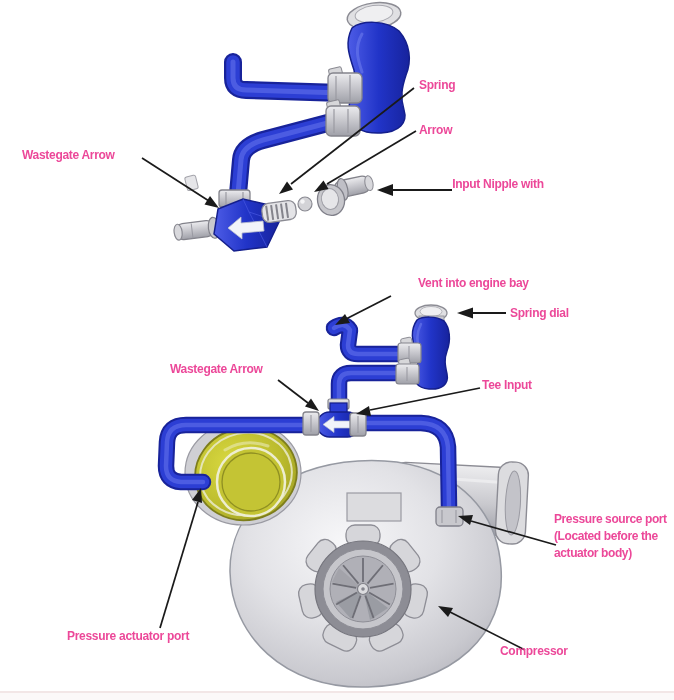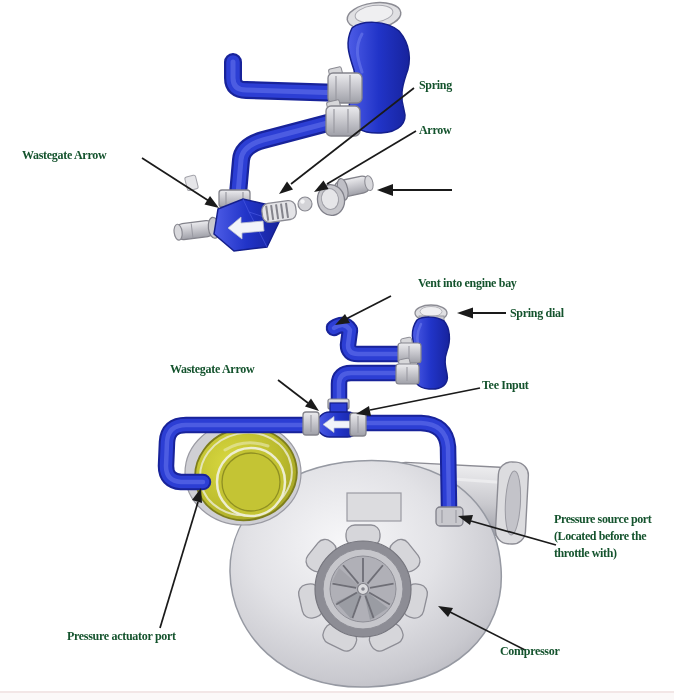--- a/index.html
+++ b/index.html
@@ -1,20 +1,20 @@
 <!DOCTYPE html>
 <html><head>
 <meta charset="utf-8">
 <style>
   html,body{margin:0;padding:0;background:#ffffff;}
   #screen{position:relative;width:674px;height:700px;background:#ffffff;overflow:hidden;
           font-family:"Liberation Sans",sans-serif;}
   svg{position:absolute;left:0;display:block;}
-  .lbl{position:absolute;font-weight:bold;font-size:12px;line-height:15px;color:#14532d;
-       letter-spacing:-0.3px;white-space:nowrap;font-family:Liberation Serif, serif;}
+  .lbl{position:absolute;font-weight:bold;font-size:12px;line-height:15px;color:#ec4899;
+       letter-spacing:-0.3px;white-space:nowrap;}
   .lbl.center{text-align:center;}
   .lbl .ln{display:block;}
   #pressure-label{line-height:17px;font-size:12px;letter-spacing:-0.4px;}
   #bottom-divider{position:absolute;left:0;top:691px;width:674px;height:2px;background:#f2e6e6;}
   #bottom-strip{position:absolute;left:0;top:693px;width:674px;height:7px;background:#fbf8f8;}
 </style>
 </head>
 <body>
 
 <div id="screen">
@@ -289,29 +289,30 @@
           <line x1="525" y1="390" x2="450" y2="352"></line>
           <polygon points="438,346 453,348 448,357" stroke="none"></polygon>
         </g>
     </g>
   </svg>
 
   <div class="lbl" style="left:22px;top:148px">Wastegate Arrow</div>
   <div class="lbl" style="left:419px;top:78px">Spring</div>
   <div class="lbl" style="left:419px;top:123px">Arrow</div>
   <div class="lbl center" style="left:437px;top:177px;width:122px;line-height:15.5px">
+    <span class="ln">Input Nipple with</span>
   </div>
 
   <div class="lbl" style="left:418px;top:276px">Vent into engine bay</div>
   <div class="lbl" style="left:510px;top:306px">Spring dial</div>
   <div class="lbl" style="left:170px;top:362px">Wastegate Arrow</div>
   <div class="lbl" style="left:482px;top:378px">Tee Input</div>
   <div class="lbl" id="pressure-label" style="left:554px;top:511px">
     <span class="ln">Pressure source port</span>
     <span class="ln">(Located before the</span>
-    <span class="ln">throttle with)</span>
+    <span class="ln">actuator body)</span>
   </div>
   <div class="lbl" style="left:67px;top:629px">Pressure actuator port</div>
   <div class="lbl" style="left:500px;top:644px">Compressor</div>
 
   <div id="bottom-divider"></div>
   <div id="bottom-strip"></div>
 </div>
 
 </body></html>

